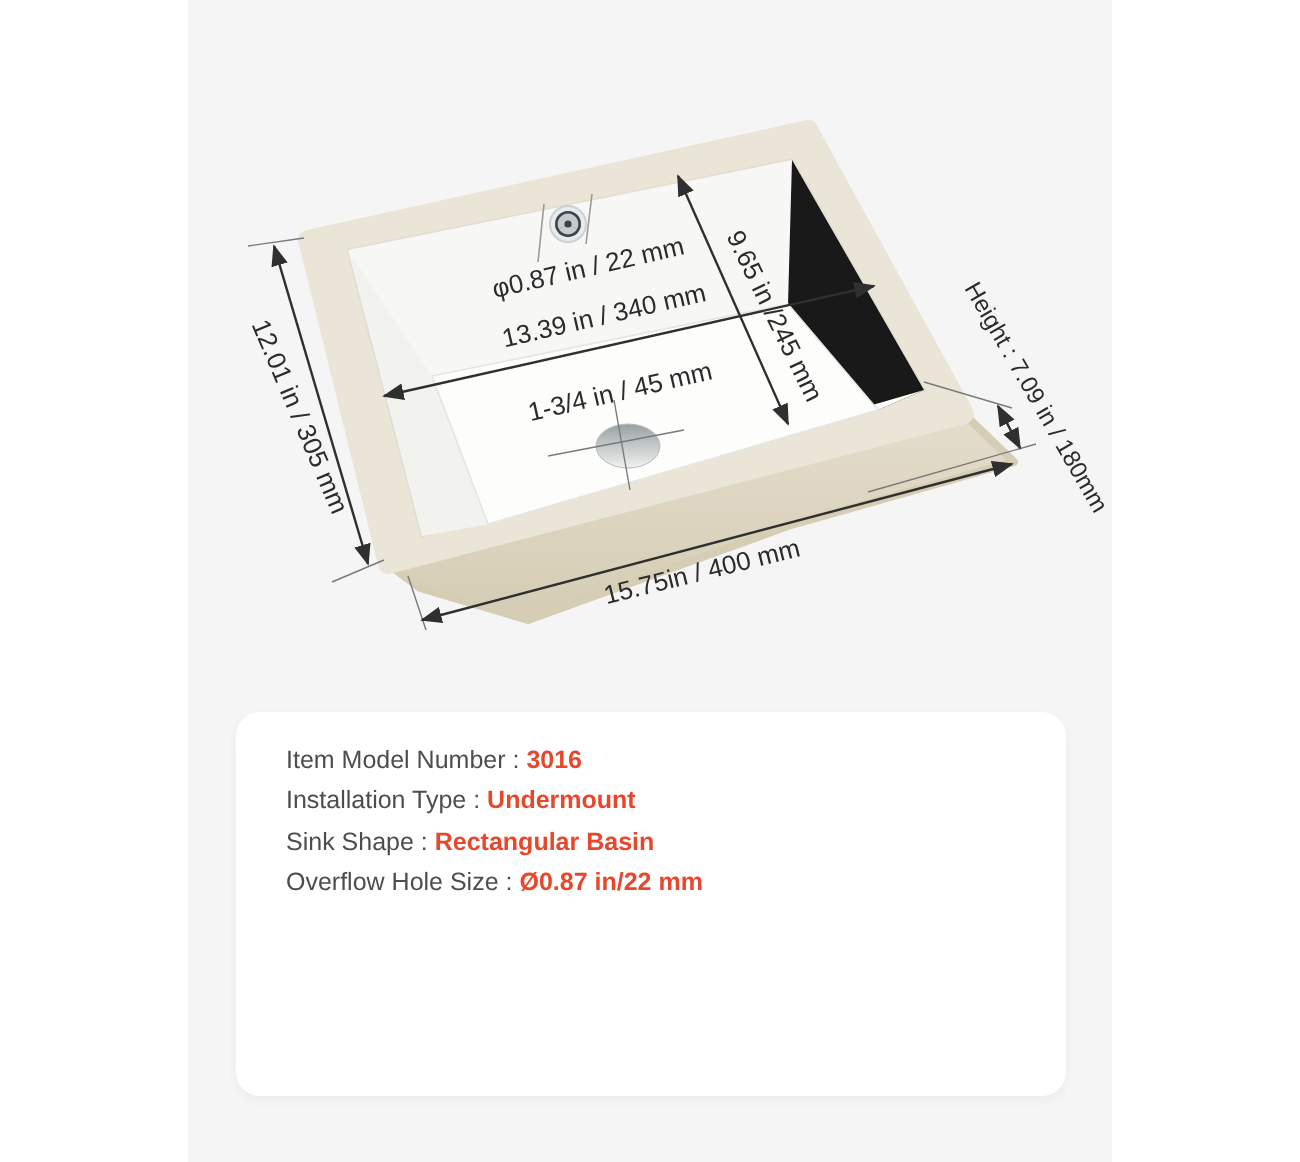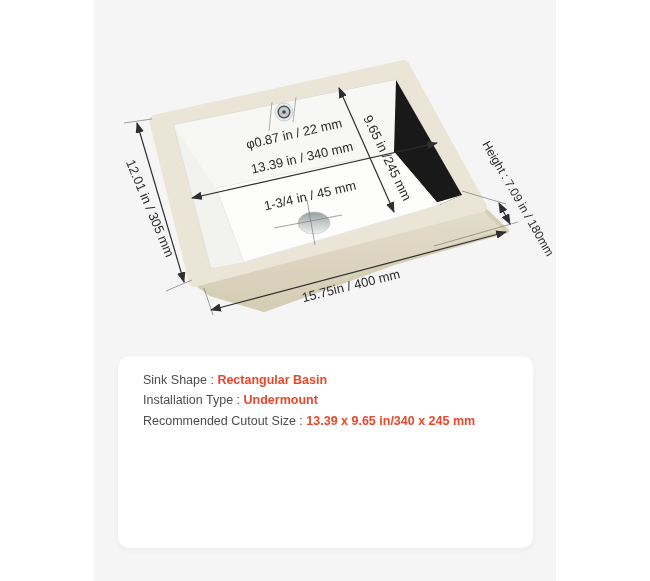--- a/index.html
+++ b/index.html
@@ -108,25 +108,29 @@
       <text class="dim-text" text-anchor="middle" transform="translate(201,138) rotate(-13)">φ0.87 in / 22 mm</text>
     </g>
 
     <g>
       <text class="dim-text" text-anchor="middle" transform="translate(217,200) rotate(-13)">1-3/4 in / 45 mm</text>
     </g>
   </svg>
 
   <div class="spec-card">
     <div class="spec-row">
-      <span class="spec-label">Sink Shape :</span>
-      <span class="spec-value">Rectangular Basin</span>
+      <span class="spec-label">Item Model Number :</span>
+      <span class="spec-value">3016</span>
     </div>
     <div class="spec-row">
       <span class="spec-label">Installation Type :</span>
       <span class="spec-value">Undermount</span>
     </div>
     <div class="spec-row">
-      <span class="spec-label">Recommended Cutout Size :</span>
-      <span class="spec-value">13.39 x 9.65 in/340 x 245 mm</span>
+      <span class="spec-label">Sink Shape :</span>
+      <span class="spec-value">Rectangular Basin</span>
+    </div>
+    <div class="spec-row">
+      <span class="spec-label">Overflow Hole Size :</span>
+      <span class="spec-value">Ø0.87 in/22 mm</span>
     </div>
   </div>
 </div>
 
 </body></html>

